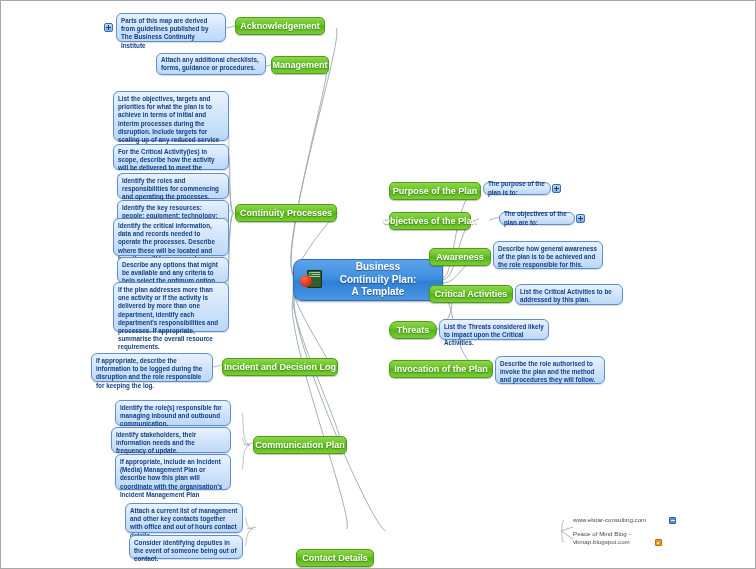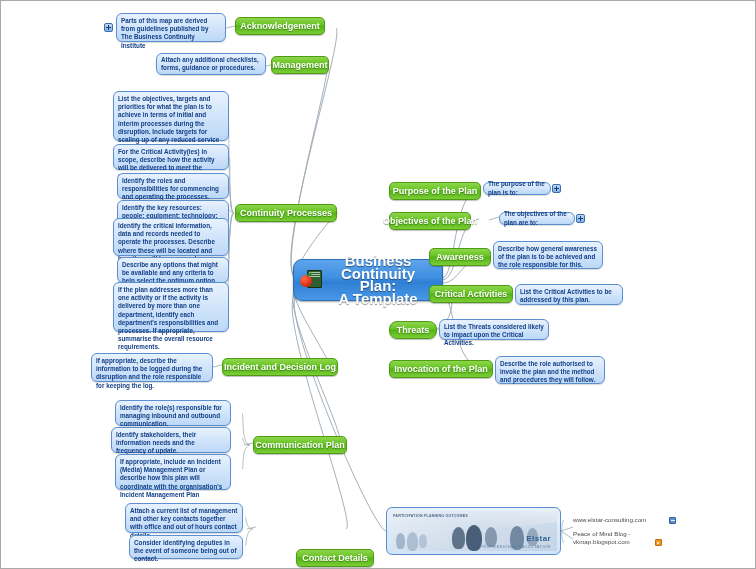--- a/index.html
+++ b/index.html
@@ -19,21 +19,21 @@
     position:absolute;
     box-sizing:border-box;
     background:linear-gradient(180deg,#5ea3ec 0%,#3f8fe0 45%,#2f7fd4 55%,#4a97e6 100%);
     border:1px solid #2c6fb5;
     border-radius:9px;
     box-shadow:0 1px 2px rgba(0,0,0,.35);
     display:flex;align-items:center;
     padding:4px 8px 4px 6px;
   }
   .central .ctext{
-    flex:1;text-align:center;color:#ffffff;font-weight:bold;font-size:15px;
+    flex:1;text-align:center;color:#ffffff;font-weight:bold;font-size:10px;
     line-height:12.5px;text-shadow:0 1px 1px rgba(0,0,0,.45);
     white-space:pre-line;
   }
   .apple-icon{width:22px;height:22px;position:relative;flex:0 0 22px;}
   .apple-icon .board{
     position:absolute;left:7px;top:1px;width:13px;height:16px;
     background:#2f5e2f;border:1px solid #143014;border-radius:1px;
   }
   .apple-icon .board:after{
     content:"";position:absolute;left:1px;top:1px;right:1px;height:5px;
@@ -321,38 +321,20 @@
     <span>List the Threats considered likely to impact upon the Critical Activities.</span>
   </div>
 
   <div class="topic" style="left:388px;top:359px;width:104px;height:18px;">
     <span>Invocation of the Plan</span>
   </div>
   <div class="note" style="left:494px;top:355px;width:110px;height:28px;">
     <span>Describe the role authorised to invoke the plan and the method and procedures they will follow.</span>
   </div>
 
-  <div class="logo-card" style="left:385px;top:506px;width:175px;height:48px;">
-    <div class="logo-photo">
-      <div class="ppl" style="left:6px;bottom:2px;width:9px;height:16px;"></div>
-      <div class="ppl" style="left:17px;bottom:0px;width:11px;height:19px;opacity:.6;"></div>
-      <div class="ppl" style="left:29px;bottom:3px;width:8px;height:14px;opacity:.5;"></div>
-      <div class="ppl" style="left:62px;bottom:2px;width:13px;height:22px;background:#4a5f78;opacity:.85;"></div>
-      <div class="ppl" style="left:76px;bottom:0px;width:16px;height:26px;background:#39506b;opacity:.9;"></div>
-      <div class="ppl" style="left:95px;bottom:4px;width:12px;height:20px;background:#6d8199;opacity:.75;"></div>
-      <div class="ppl" style="left:120px;bottom:1px;width:14px;height:24px;background:#5b7491;opacity:.8;"></div>
-      <div class="ppl" style="left:137px;bottom:5px;width:11px;height:18px;background:#7e92a8;opacity:.7;"></div>
-      <div class="sheen"></div>
-      <div class="words">PARTICIPATION
-PLANNING
-OUTCOMES</div>
-      <div class="brand">Elstar</div>
-      <div class="brand-sub">PROFESSIONAL FACILITATION</div>
-    </div>
-  </div>
 
   <div class="flink" style="left:572px;top:515px;width:120px;">www.elstar-consulting.com</div>
   <div class="badge globe" style="left:668px;top:516px;"></div>
 
   <div class="flink" style="left:572px;top:529px;width:120px;">Peace of Mind Blog -
 vkmap.blogspot.com</div>
   <div class="badge rss" style="left:654px;top:538px;"></div>
 
 </div>
 

